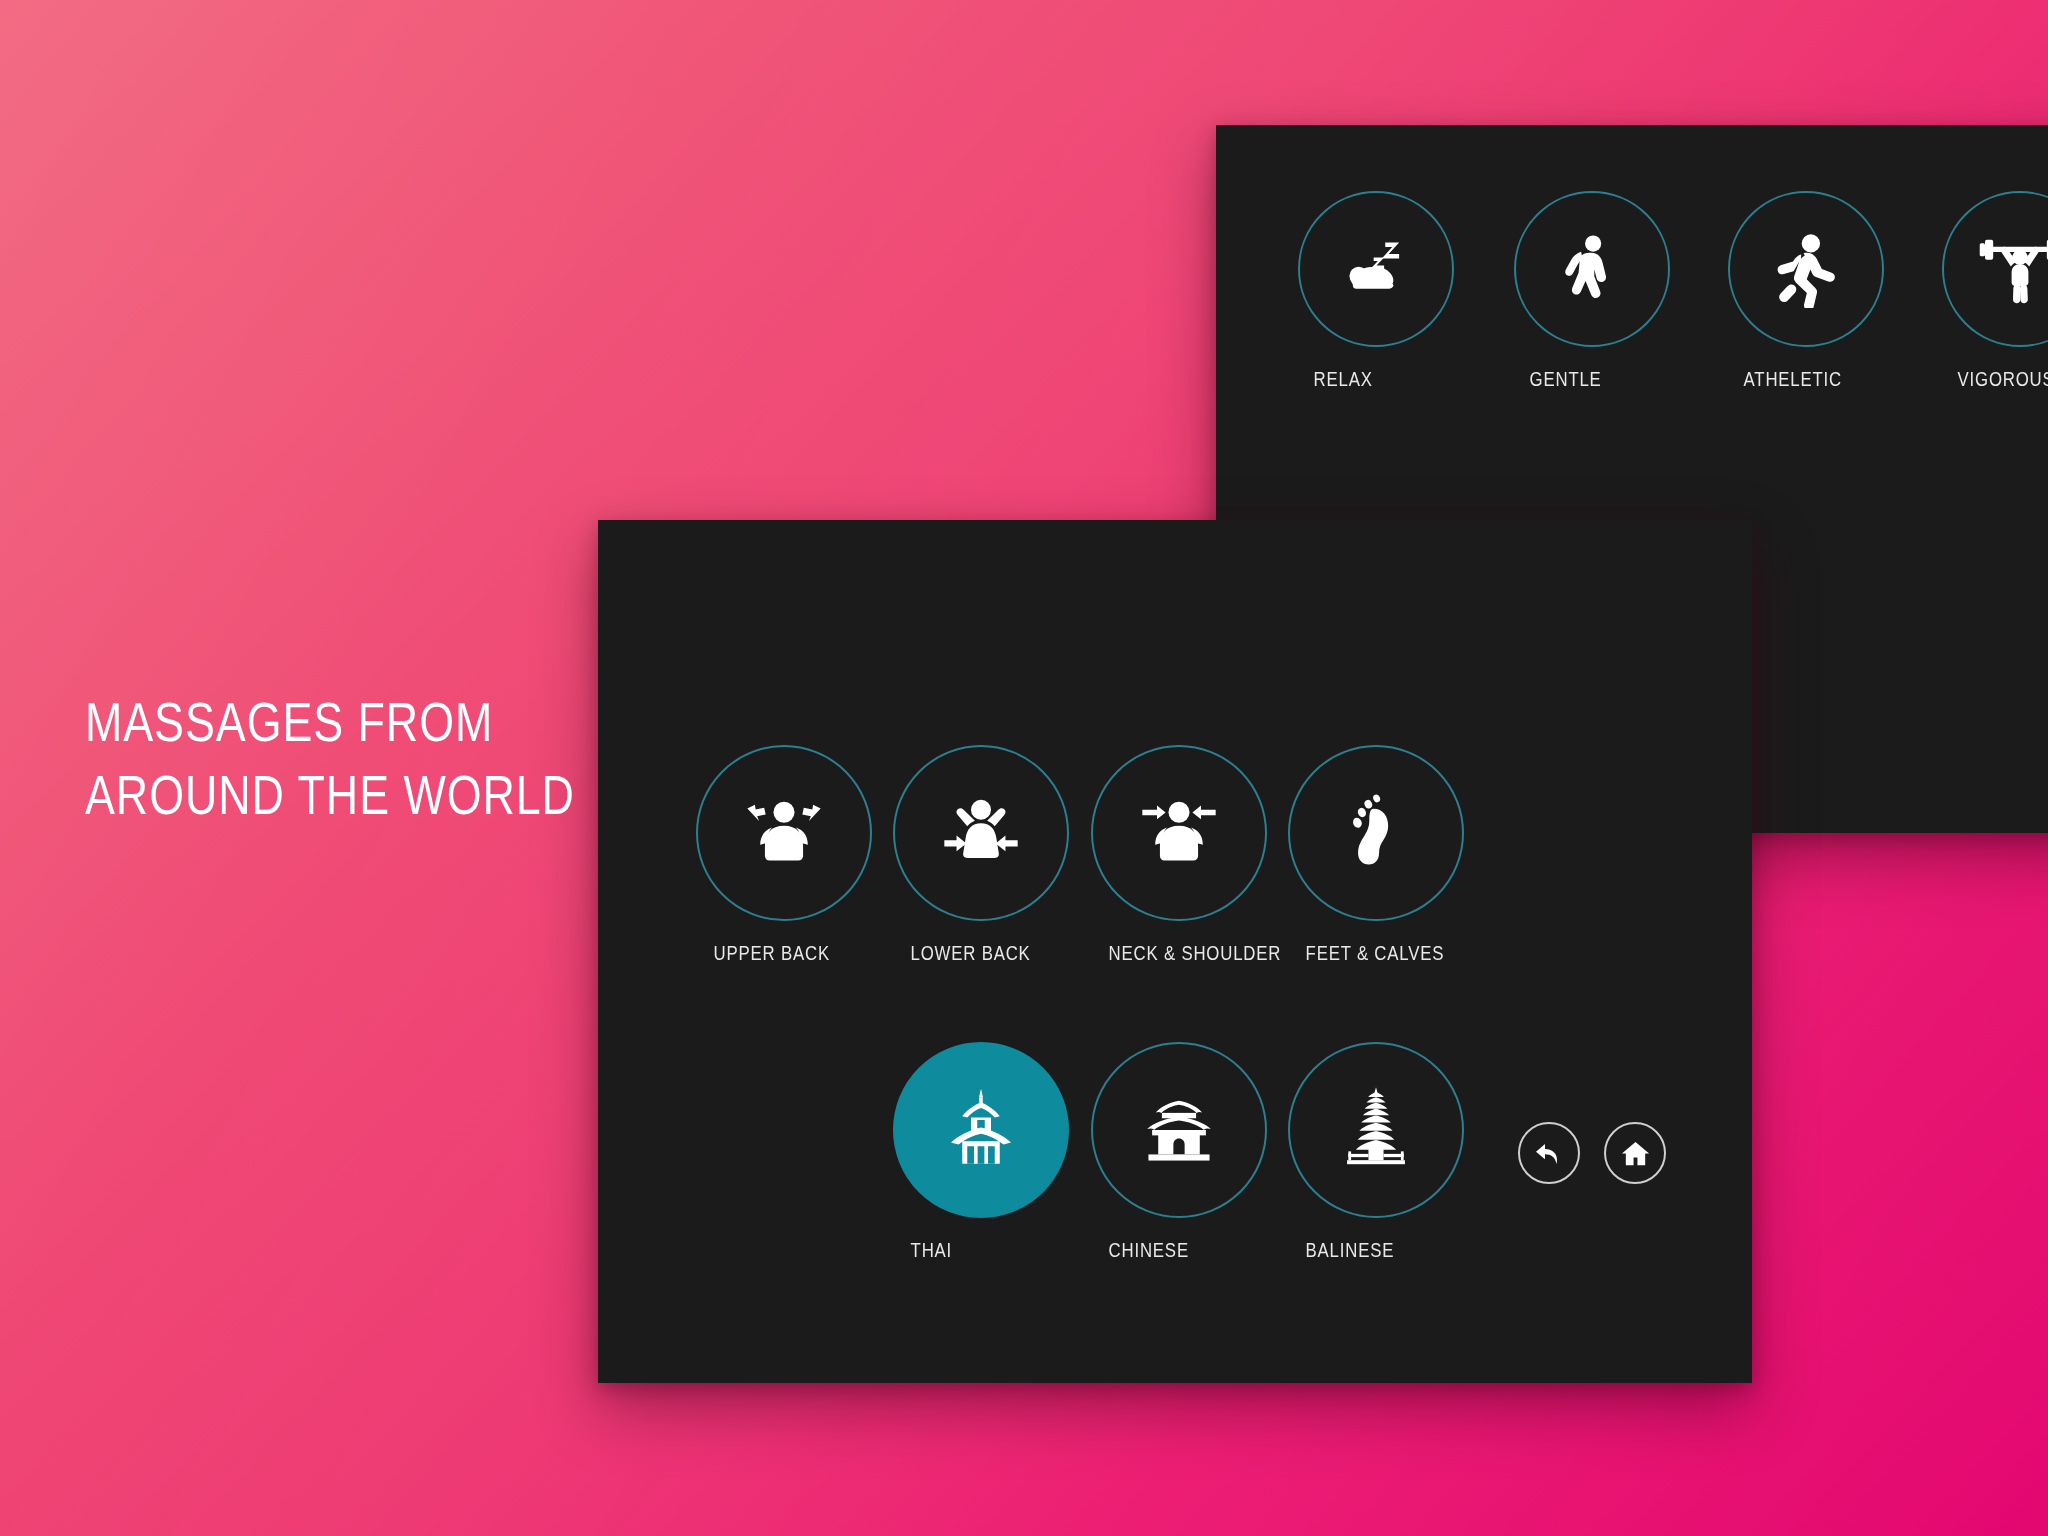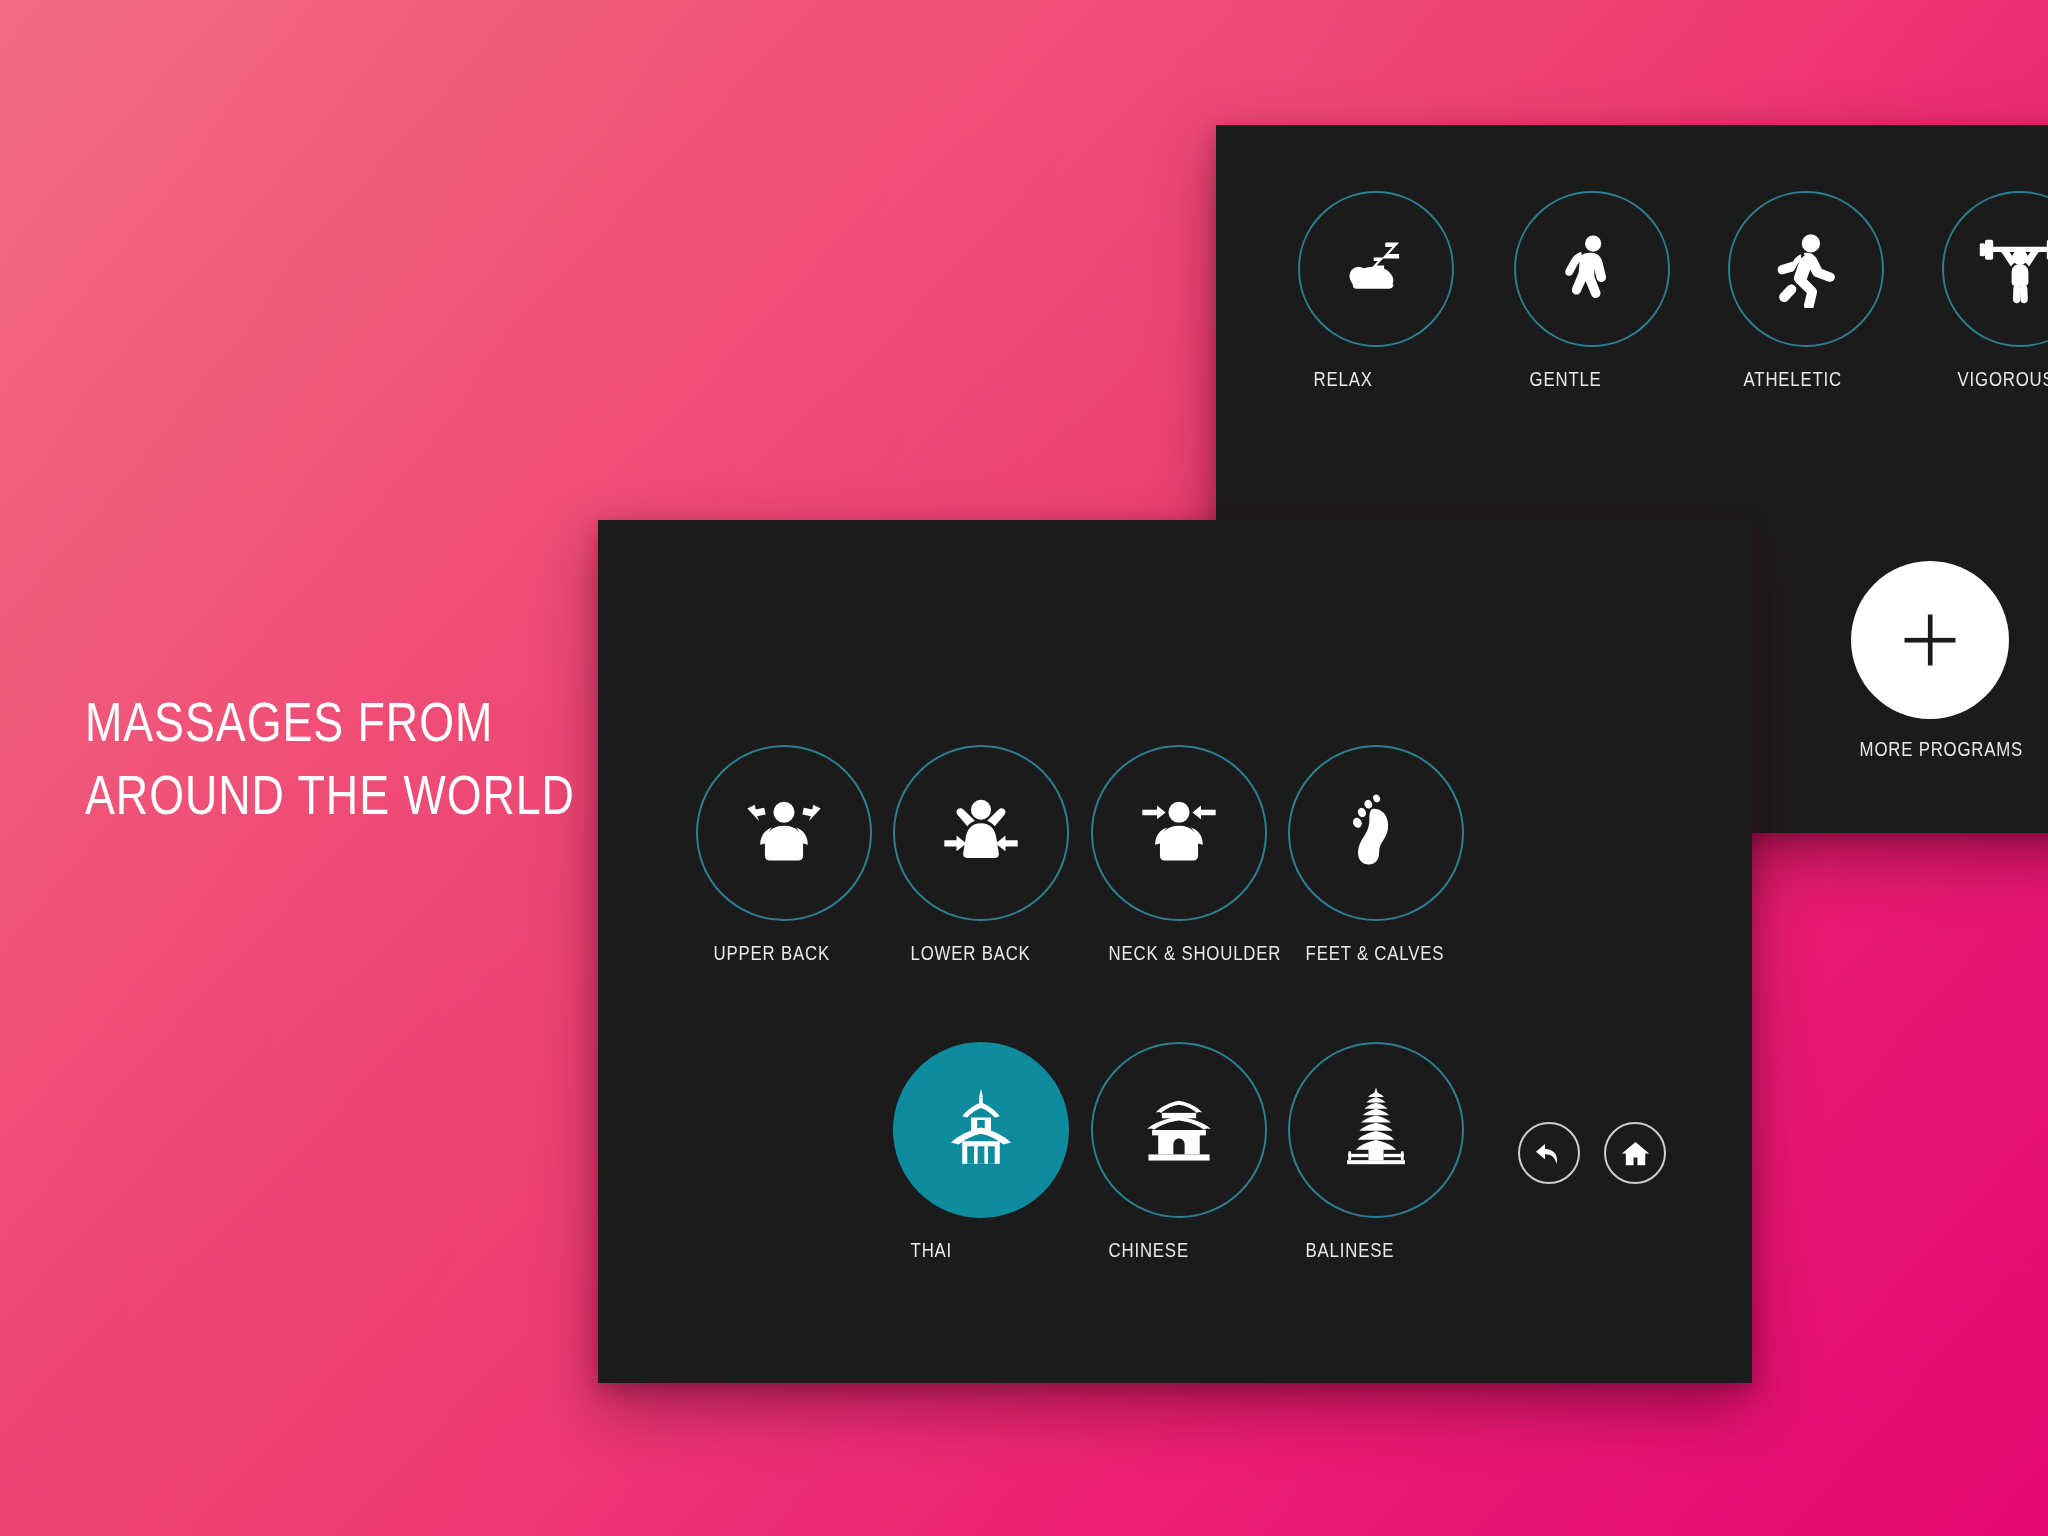--- a/index.html
+++ b/index.html
@@ -242,29 +242,20 @@
 
             <path d="M33.4 45.5c1.8 0 3.2 1.4 3.2 3.2l-0.3 9.6c-0.1 1.9-1.5 3.2-3.3 3.1c-1.8-0.1-3.1-1.5-3-3.4l0.3-9.5c0.1-1.8 1.4-3 3.1-3z"></path>
             <path d="M39 45.5c1.7-0.1 3.2 1.2 3.3 3l0.4 9.5c0.1 1.9-1.2 3.3-3 3.4c-1.9 0.1-3.2-1.2-3.3-3.1l-0.4-9.6c-0.1-1.8 1.3-3.2 3-3.2z"></path>
           </g>
         </svg>
       </div>
       <div class="tile-label">VIGOROUS</div>
     </div>
   </div>
 
-  <div id="more-programs">
-    <div class="disc">
-      <svg width="68" height="68" viewBox="0 0 64 64">
-        <rect x="30" y="8" width="4.4" height="48" fill="#1b1b1b"></rect>
-        <rect x="8" y="30" width="48" height="4.4" fill="#1b1b1b"></rect>
-      </svg>
-    </div>
-    <div class="mp-label">MORE PROGRAMS</div>
-  </div>
 
   <div class="panel" id="panel-massages">
 
     <div class="navbtns">
       <div class="navbtn">
         <svg width="32" height="32" viewBox="0 0 64 64">
           <g fill="#ffffff">
             <path d="M24 14v10c14 0 24 8 24 22c0 3 -0.4 5.6-1.2 8c-1.6-13.2-10.4-19.6-22.8-19.6v10L6 29.4z"></path>
           </g>
         </svg>

